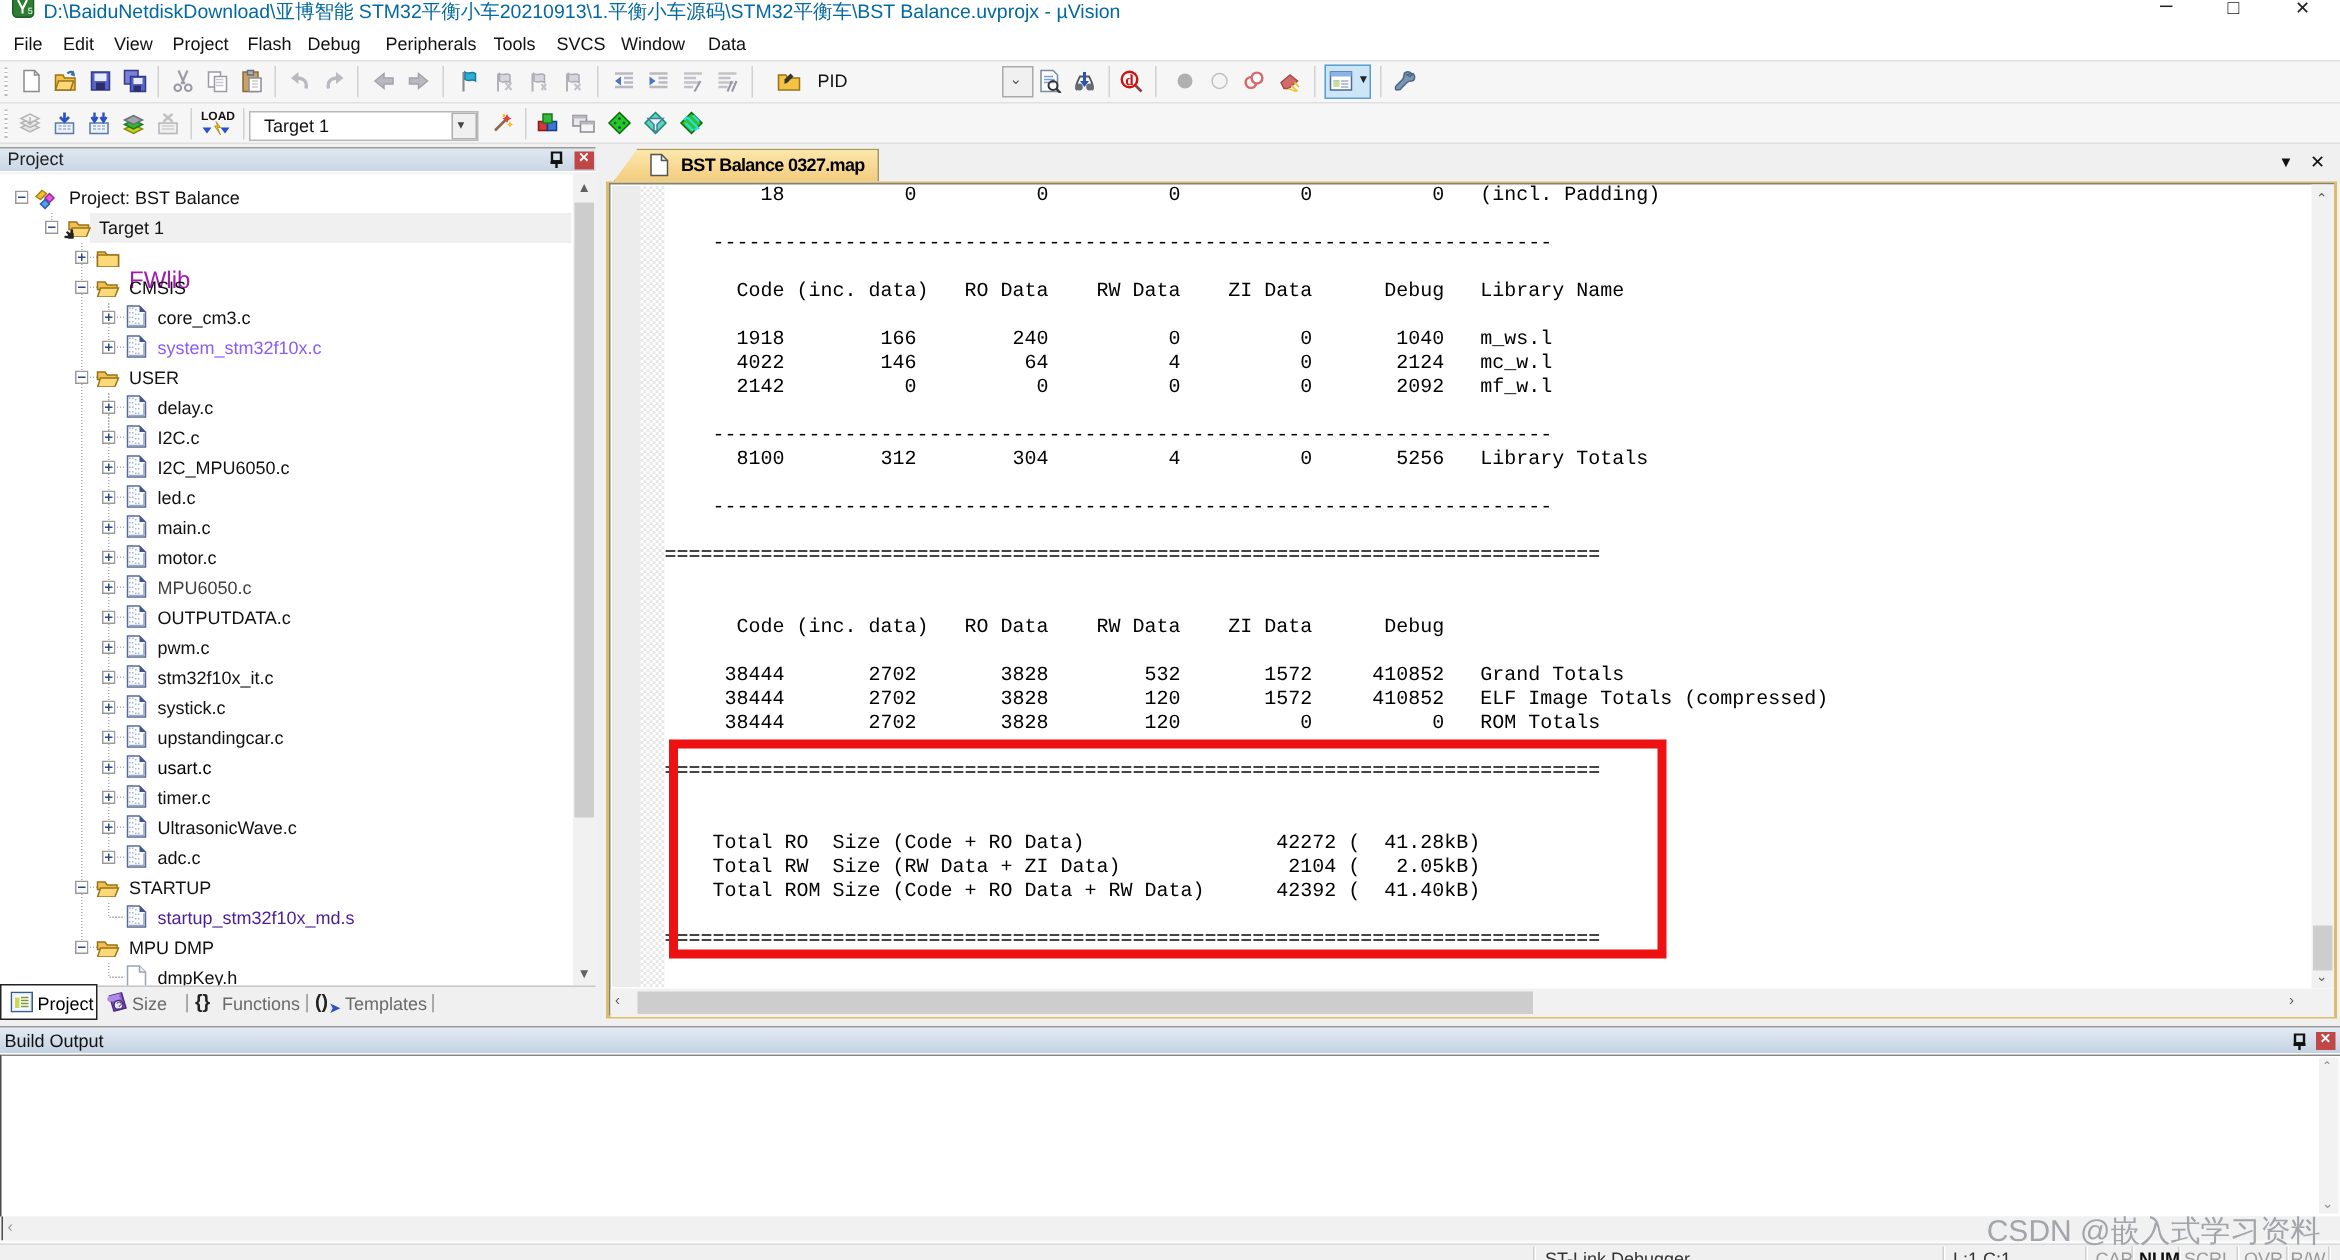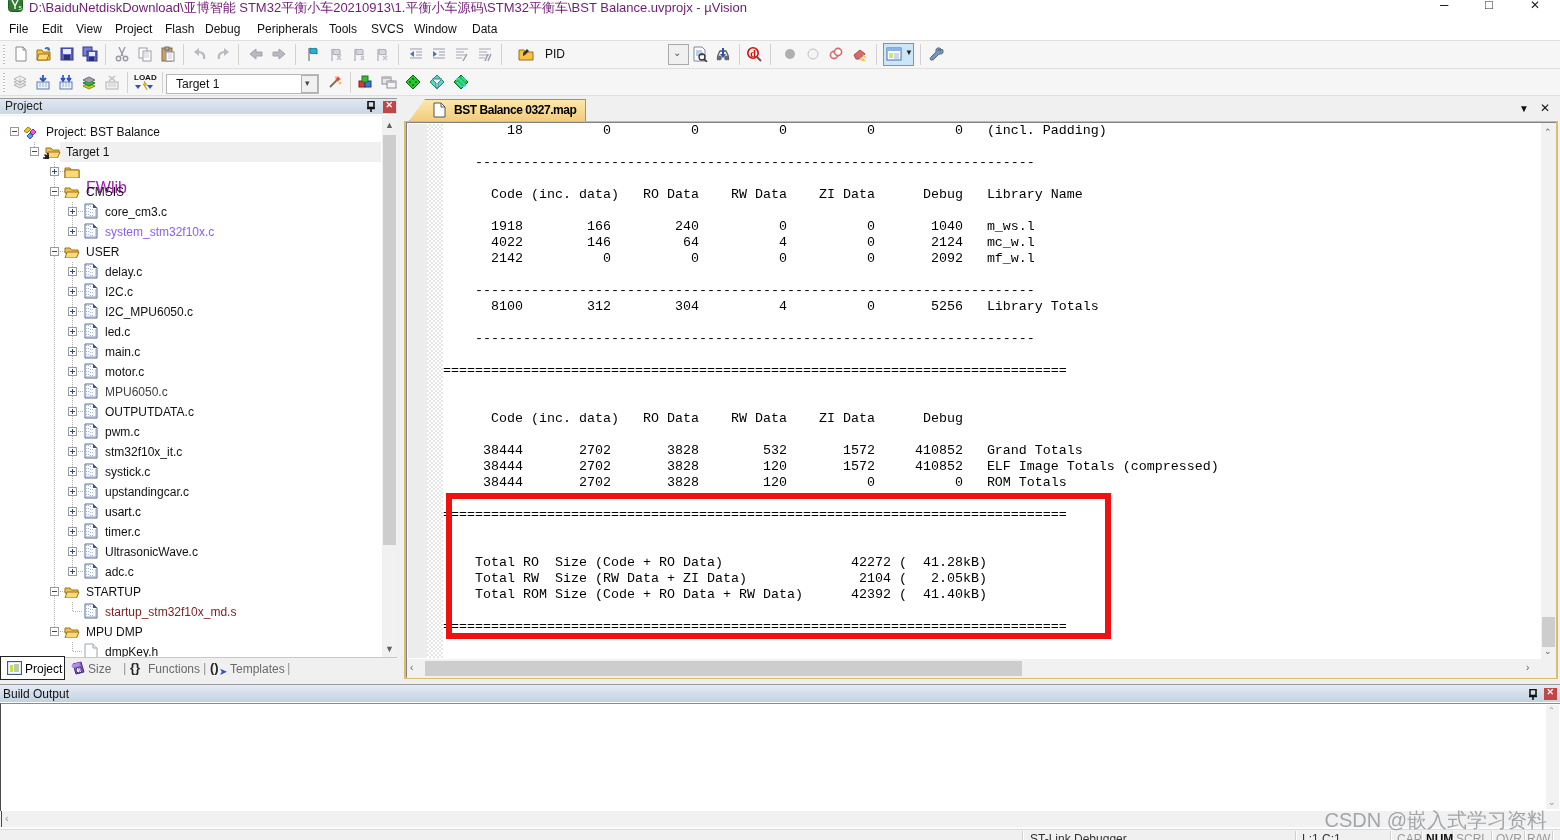--- a/index.html
+++ b/index.html
@@ -8,21 +8,21 @@
 .hdrgrad{background:linear-gradient(#e0e8f1,#c9d6e4);border-top:1px solid #9a9a9a;border-bottom:1px solid #fff}
 </style></head><body>
 <div class="abs" style="left:0;top:0;width:1560px;height:16px;background:#fff"></div>
 <div class="abs" style="left:8px;top:-3px">
     <svg width="15" height="15" viewBox="0 0 15 15" style="">
       <rect x="0.5" y="0.5" width="14" height="14" rx="3" fill="#2e7d32" stroke="#1b5e20"></rect>
       <path d="M4 3l3 6 3-6M7 9v3" stroke="#fff" stroke-width="1.4" fill="none"></path>
       <text x="10.5" y="12.5" font-size="6" fill="#fff">5</text>
     </svg>
   </div>
-<div class="abs" style="left:29px;top:-1px;font-size:13px;color:#701a75;white-space:nowrap">D:\BaiduNetdiskDownload\亚博智能 STM32平衡小车20210913\1.平衡小车源码\STM32平衡车\BST Balance.uvprojx - µVision</div>
+<div class="abs" style="left:29px;top:-1px;font-size:13px;color:#0369a1;white-space:nowrap">D:\BaiduNetdiskDownload\亚博智能 STM32平衡小车20210913\1.平衡小车源码\STM32平衡车\BST Balance.uvprojx - µVision</div>
 <div class="abs" style="left:1440px;top:-5px;font-size:15px;color:#222">–</div>
 <div class="abs" style="left:1485px;top:-3px;font-size:13px;color:#222">□</div>
 <div class="abs" style="left:1530px;top:-2px;font-size:12px;color:#222">✕</div>
 <div class="abs" style="left:0;top:16px;width:1560px;height:24px;background:#fff"></div>
 <div class="abs" style="left:9px;top:22px;font-size:12px;color:#111">File</div>
 <div class="abs" style="left:42px;top:22px;font-size:12px;color:#111">Edit</div>
 <div class="abs" style="left:76px;top:22px;font-size:12px;color:#111">View</div>
 <div class="abs" style="left:115px;top:22px;font-size:12px;color:#111">Project</div>
 <div class="abs" style="left:165px;top:22px;font-size:12px;color:#111">Flash</div>
 <div class="abs" style="left:205px;top:22px;font-size:12px;color:#111">Debug</div>
@@ -771,21 +771,21 @@
 <div style="position:absolute;left:84px;top:603px">
     <svg width="14" height="16" viewBox="0 0 14 16" style="">
       <path d="M1 1h8l4 4v10H1z" fill="#fbfcfe" stroke="#5a6a92"></path>
       <path d="M9 1l4 4H9z" fill="#44548a"></path>
       <g stroke="#aab6ce" stroke-dasharray="1 2">
         <path d="M2.5 2v12M4.5 2v12M6.5 3v11M8.5 6v8"></path>
       </g>
       <path d="M2 14h10M12 6v8" stroke="#97a6c4"></path>
     </svg>
   </div>
-<div style="position:absolute;left:105px;top:602px;height:20px;line-height:20px;font-size:12px;color:#7f1d1d;white-space:nowrap">startup_stm32f10x_md.s</div>
+<div style="position:absolute;left:105px;top:602px;height:20px;line-height:20px;font-size:12px;color:#4c1d95;white-space:nowrap">startup_stm32f10x_md.s</div>
 <div style="position:absolute;left:50px;top:627px;width:9px;height:9px">
     <svg width="9" height="9" viewBox="0 0 9 9" style="">
       <rect x="0.5" y="0.5" width="8" height="8" fill="#fff" stroke="#9a9a9a"></rect>
       <path d="M2 4.5h5" stroke="#2a4a8a"></path>
     </svg>
   </div>
 <div style="position:absolute;left:64px;top:625px">
     <svg width="16" height="13" viewBox="0 0 16 13" style="">
       <path d="M1 3h5l1.5 2H14v3H1z" fill="#f3c050" stroke="#9a7318"></path>
       <path d="M3 7h12l-2.5 6H1z" fill="#fbd878" stroke="#9a7318"></path>

